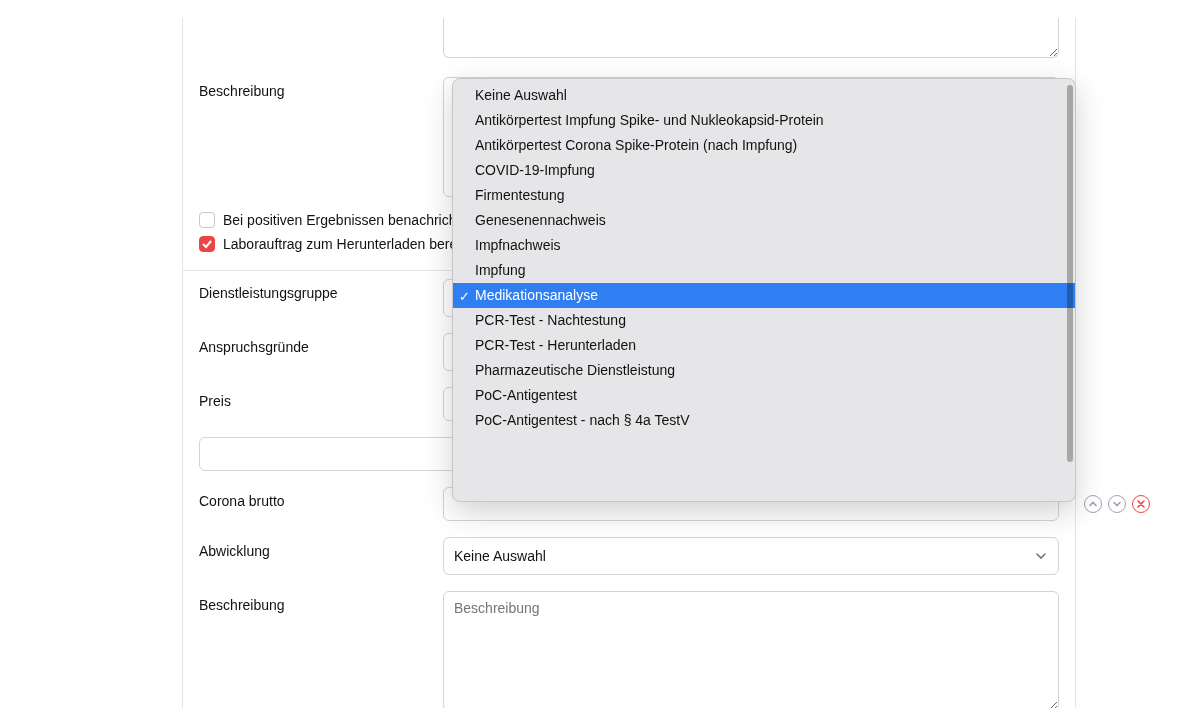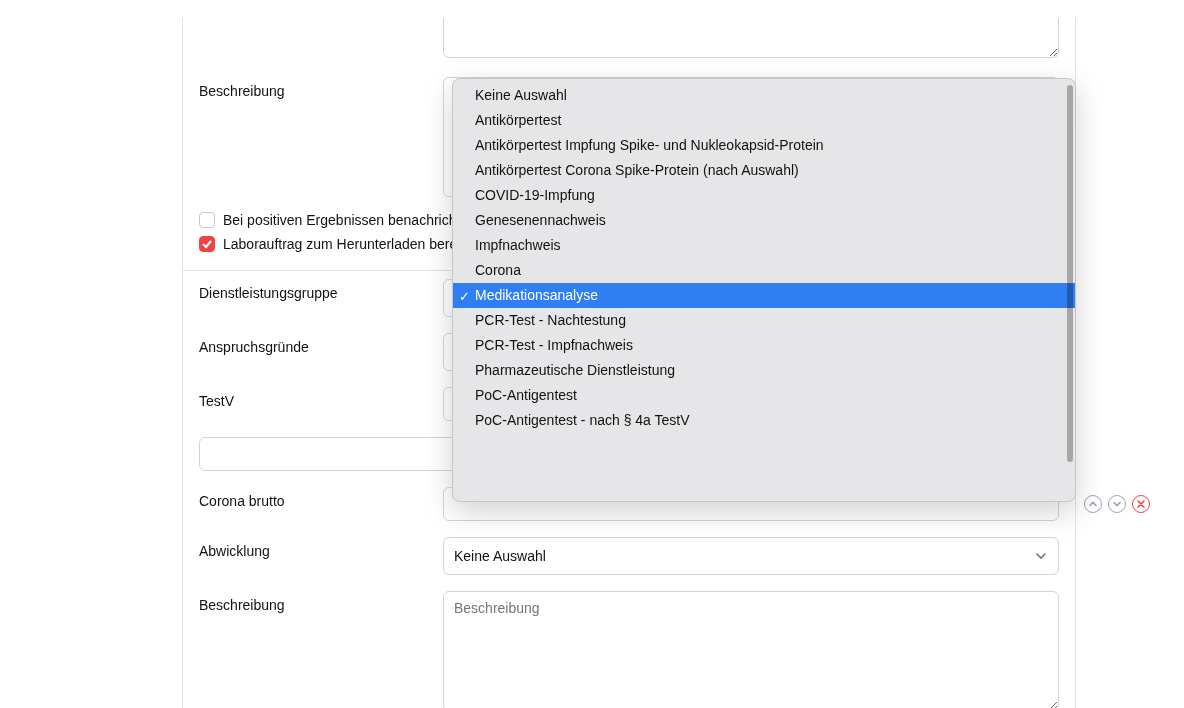--- a/index.html
+++ b/index.html
@@ -238,21 +238,21 @@
           <span class="caret">
             <svg width="14" height="14" viewBox="0 0 14 14">
                 <path d="M3 5 L7 9 L11 5" stroke="#6b7280" stroke-width="1.6" fill="none" stroke-linecap="round"></path>
               </svg>
           </span>
         </div>
       </div>
     </div>
 
     <div class="row">
-      <div class="label">TestV</div>
+      <div class="label">Preis</div>
       <div class="field">
         <input class="control" type="text" style="">
       </div>
     </div>
 
     <div class="row">
       <div class="field">
         <input class="control" type="text" style="">
       </div>
     </div>
@@ -301,30 +301,30 @@
     <span class="circle-btn del">
       <svg width="10" height="10" viewBox="0 0 10 10">
           <path d="M2 2 L8 8 M8 2 L2 8" stroke="#ef4444" stroke-width="1.6" fill="none" stroke-linecap="round"></path>
         </svg>
     </span>
   </div>
 
   <div class="dropdown">
     <div class="dropdown-inner" id="dd-list">
         <div class="dd-item"><span>Keine Auswahl</span></div>
-        <div class="dd-item"><span>Antikörpertest</span></div>
         <div class="dd-item"><span>Antikörpertest Impfung Spike- und Nukleokapsid-Protein</span></div>
-        <div class="dd-item"><span>Antikörpertest Corona Spike-Protein (nach Auswahl)</span></div>
+        <div class="dd-item"><span>Antikörpertest Corona Spike-Protein (nach Impfung)</span></div>
         <div class="dd-item"><span>COVID-19-Impfung</span></div>
+        <div class="dd-item"><span>Firmentestung</span></div>
         <div class="dd-item"><span>Genesenennachweis</span></div>
         <div class="dd-item"><span>Impfnachweis</span></div>
-        <div class="dd-item"><span>Corona</span></div>
+        <div class="dd-item"><span>Impfung</span></div>
         <div class="dd-item selected"><span class="tick">✓</span><span>Medikationsanalyse</span></div>
         <div class="dd-item"><span>PCR-Test - Nachtestung</span></div>
-        <div class="dd-item"><span>PCR-Test - Impfnachweis</span></div>
+        <div class="dd-item"><span>PCR-Test - Herunterladen</span></div>
         <div class="dd-item"><span>Pharmazeutische Dienstleistung</span></div>
         <div class="dd-item"><span>PoC-Antigentest</span></div>
         <div class="dd-item"><span>PoC-Antigentest - nach § 4a TestV</span></div>
       </div>
     <div class="dd-scroll">
       <div class="dd-scroll-thumb"></div>
     </div>
   </div>
 
 </div>

